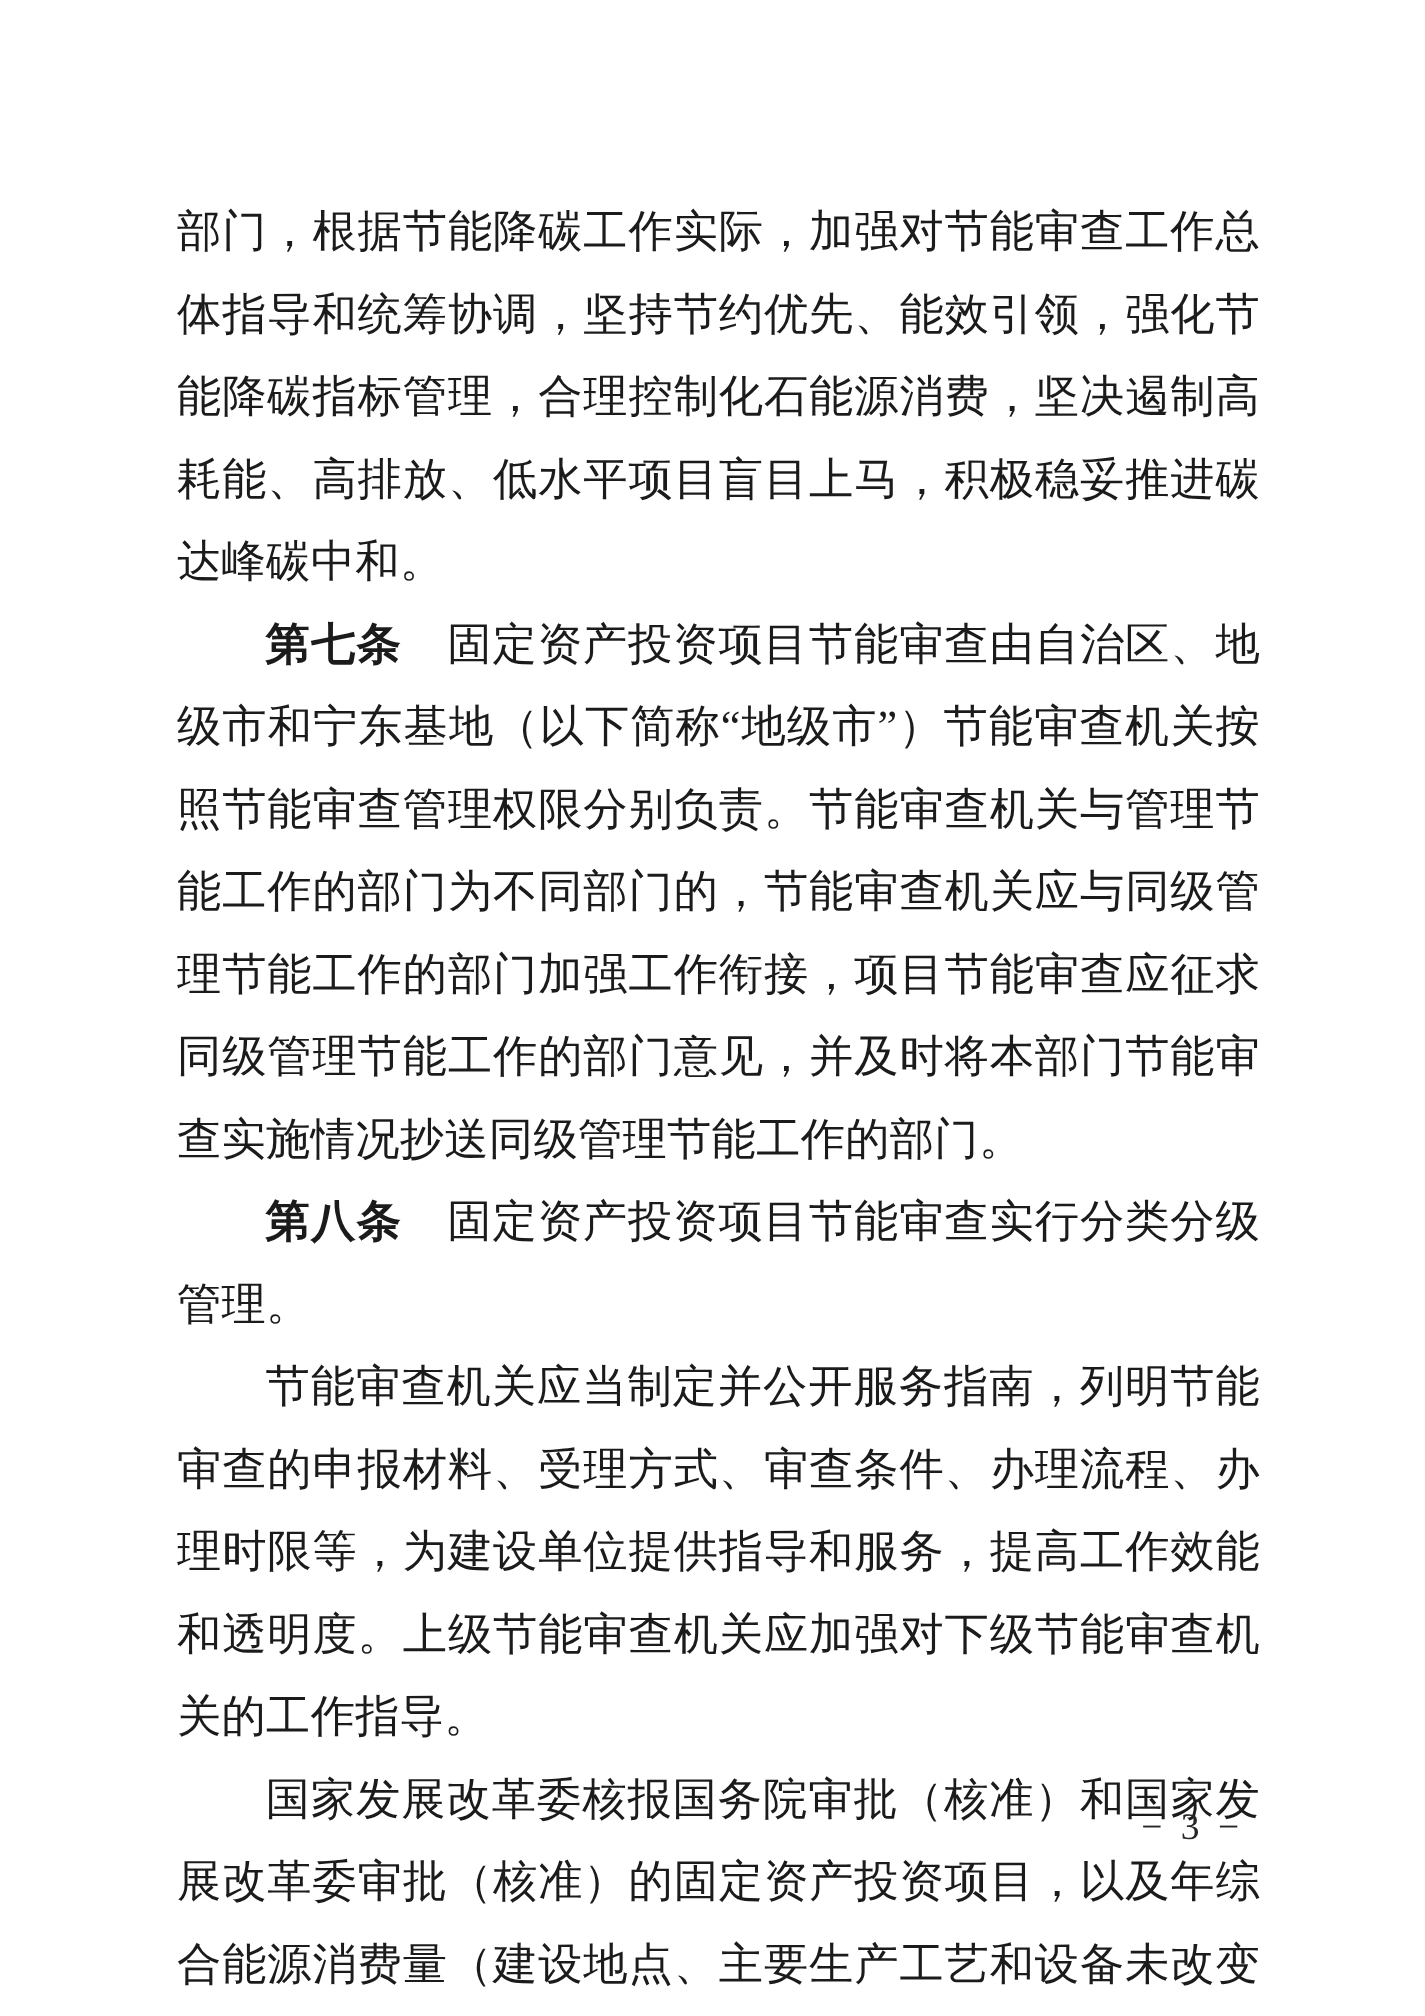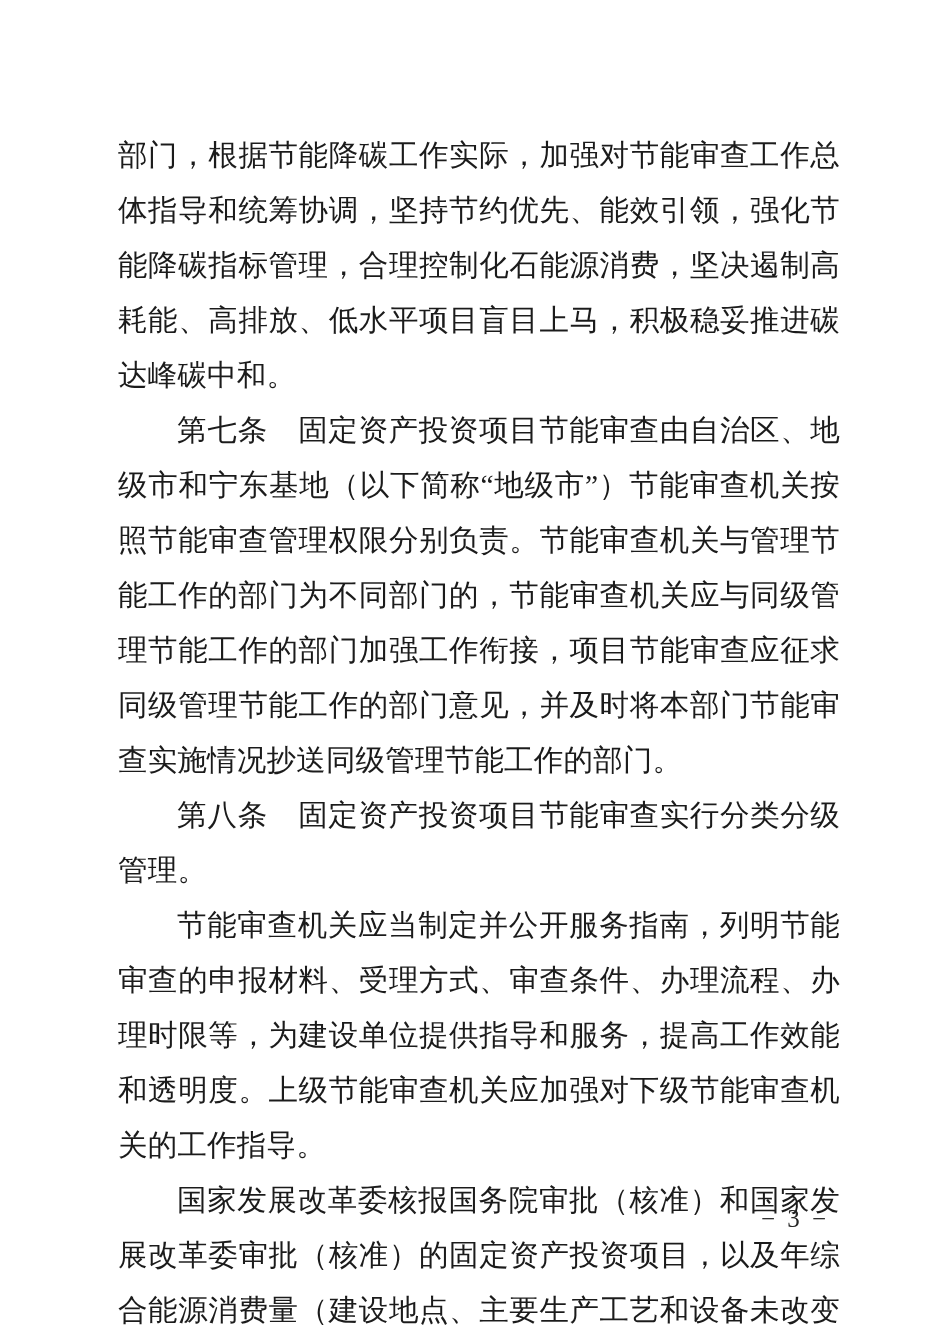--- a/index.html
+++ b/index.html
@@ -35,21 +35,21 @@
     color: #1b1b1b;
     font-family: "Liberation Serif", "DejaVu Serif", serif;
   }
   .para.indent {
     text-indent: 2em;
   }
   .para.noindent {
     text-indent: 0;
   }
   .article-label {
-    font-weight: normal;
+    font-weight: bold;
     letter-spacing: 0.5px;
   }
   .article-gap {
     display: inline-block;
     width: 1em;
   }
   .footer {
     position: absolute;
     left: 0;
     top: 1205px;

